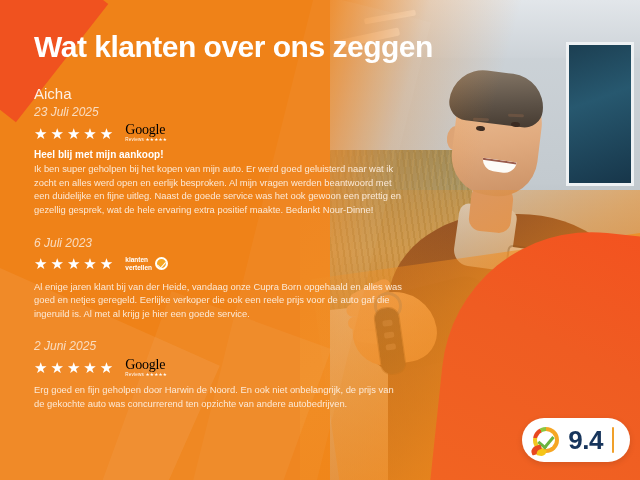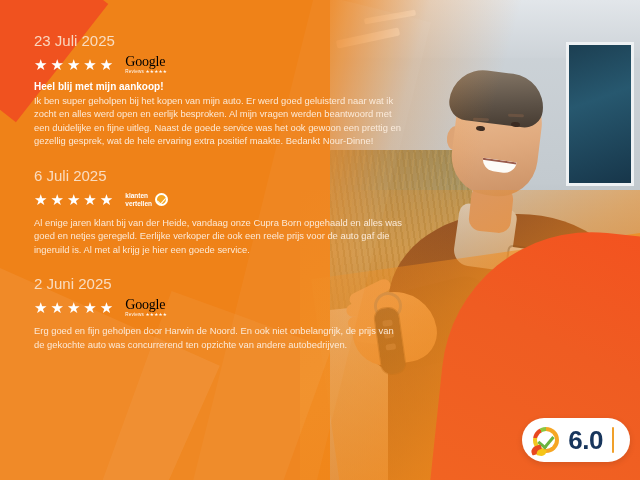--- a/index.html
+++ b/index.html
@@ -292,24 +292,25 @@
   .review { margin-bottom: 17px; width: 370px; }
   .reviewer {
     color: #fdf4ec;
     font-size: 15px;
     font-weight: 400;
     line-height: 1.2;
     opacity: .97;
   }
   .review-date {
     color: #fbe6d2;
-    font-size: 15px;
+    font-size: 12px;
     line-height: 1.5;
     opacity: .9;
     margin-bottom: 2px;
+    font-style: italic;
   }
   .meta-row {
     display: flex;
     align-items: center;
     gap: 12px;
     height: 20px;
     margin: 1px 0 6px 0;
   }
   .stars {
     display: flex;
@@ -497,42 +498,44 @@
     <div class="orange-warm2"></div>
     <div class="red-blob"></div>
     <div class="red-wedge-tl"></div>
     <div class="band-bl"></div>
     <div class="band-bl2"></div>
     <div class="band-mid"></div>
   </div>
 
   <div class="content">
 
+    <h1 class="headline">Wat klanten over ons zeggen</h1>
 
     <div class="review">
+      <div class="reviewer">Aicha</div>
       <div class="review-date">23 Juli 2025</div>
       <div class="meta-row">
         <div class="stars">
           <span class="star">★</span>
           <span class="star">★</span>
           <span class="star">★</span>
           <span class="star">★</span>
           <span class="star">★</span>
         </div>
         <div class="google-badge">
           <span class="google-word">Google</span>
           <span class="google-sub">Reviews ★★★★★</span>
         </div>
       </div>
       <div class="review-title">Heel blij met mijn aankoop!</div>
       <div class="review-body">Ik ben super geholpen bij het kopen van mijn auto. Er werd goed geluisterd naar wat ik zocht en alles werd open en eerlijk besproken. Al mijn vragen werden beantwoord met een duidelijke en fijne uitleg. Naast de goede service was het ook gewoon een prettig en gezellig gesprek, wat de hele ervaring extra positief maakte. Bedankt Nour-Dinne!</div>
     </div>
 
     <div class="review">
-      <div class="review-date">6 Juli 2025</div>
+      <div class="review-date">6 Juli 2023</div>
       <div class="meta-row">
         <div class="stars">
           <span class="star">★</span>
           <span class="star">★</span>
           <span class="star">★</span>
           <span class="star">★</span>
           <span class="star">★</span>
         </div>
         <div class="kv-badge">
           <div class="kv-text">
@@ -566,17 +569,17 @@
   </div>
 
   <div class="score-badge">
     <div class="kv-logo">
       <div class="ring"></div>
       <div class="inner"></div>
       <div class="check"></div>
       <div class="leaf"></div>
       <div class="leaf2"></div>
     </div>
-    <div class="score-num">6.0</div>
+    <div class="score-num">9.4</div>
     <div class="score-div"></div>
   </div>
 
 </div>
 
 </body></html>

